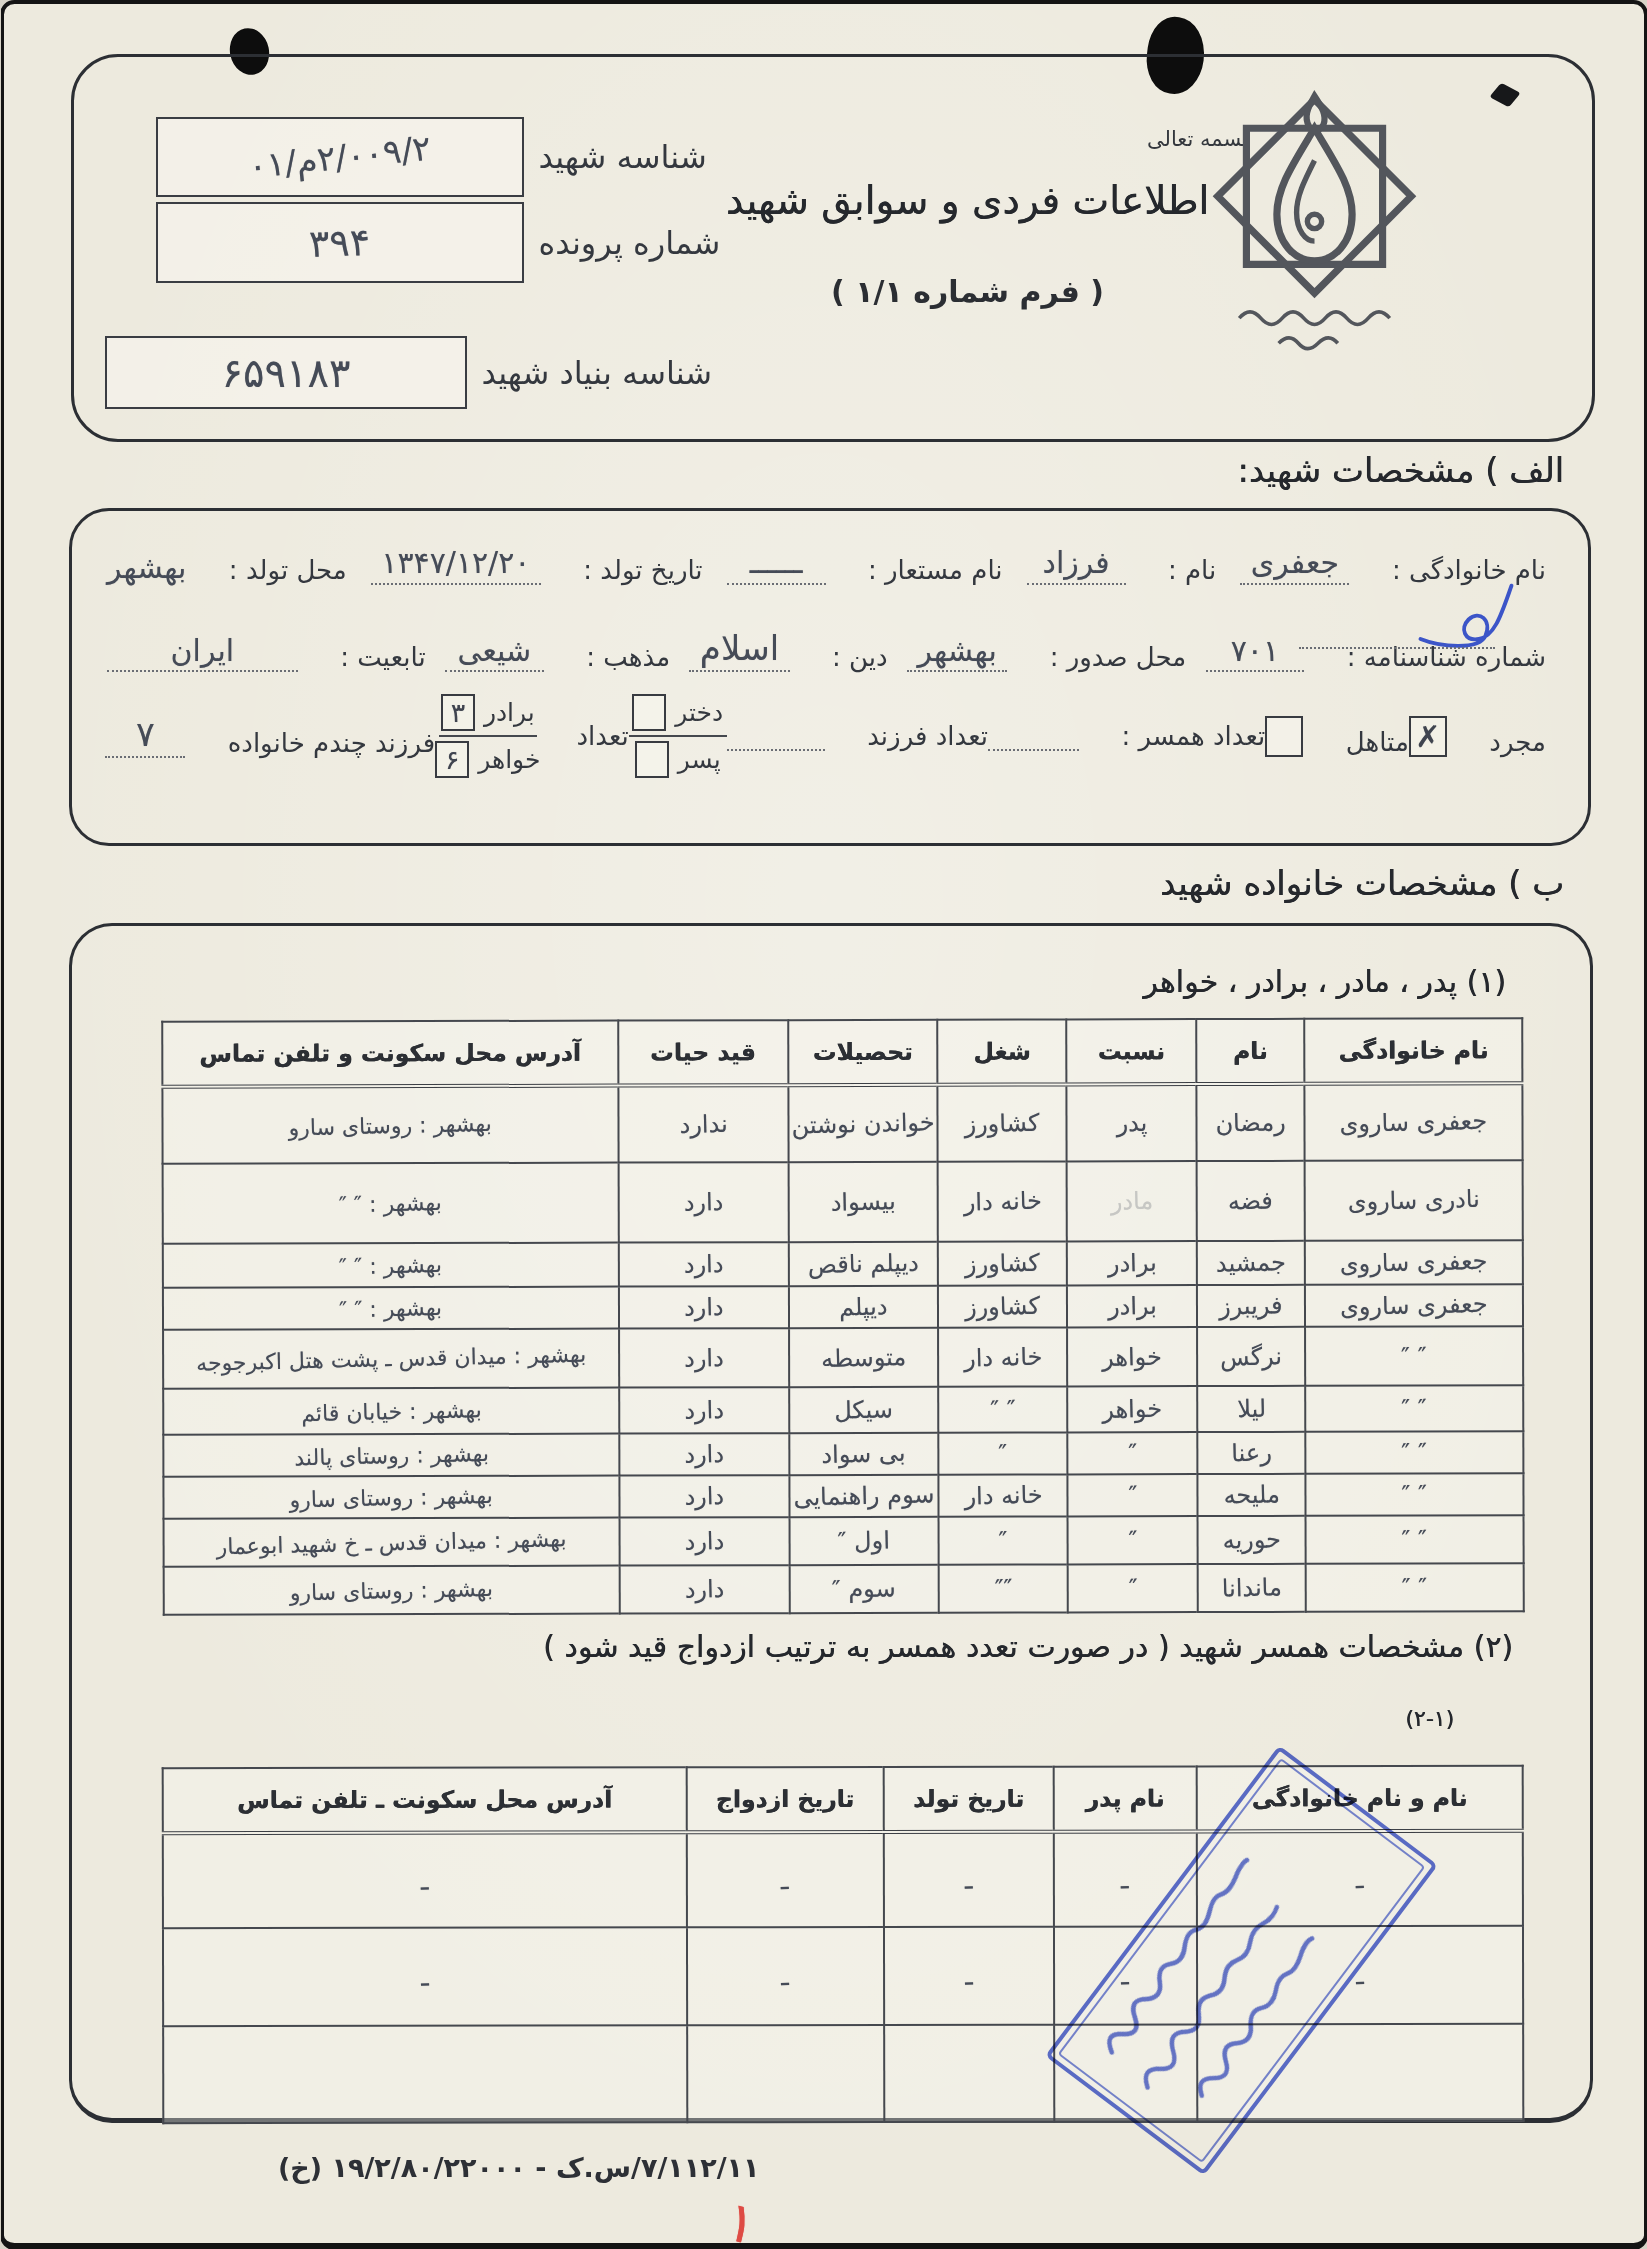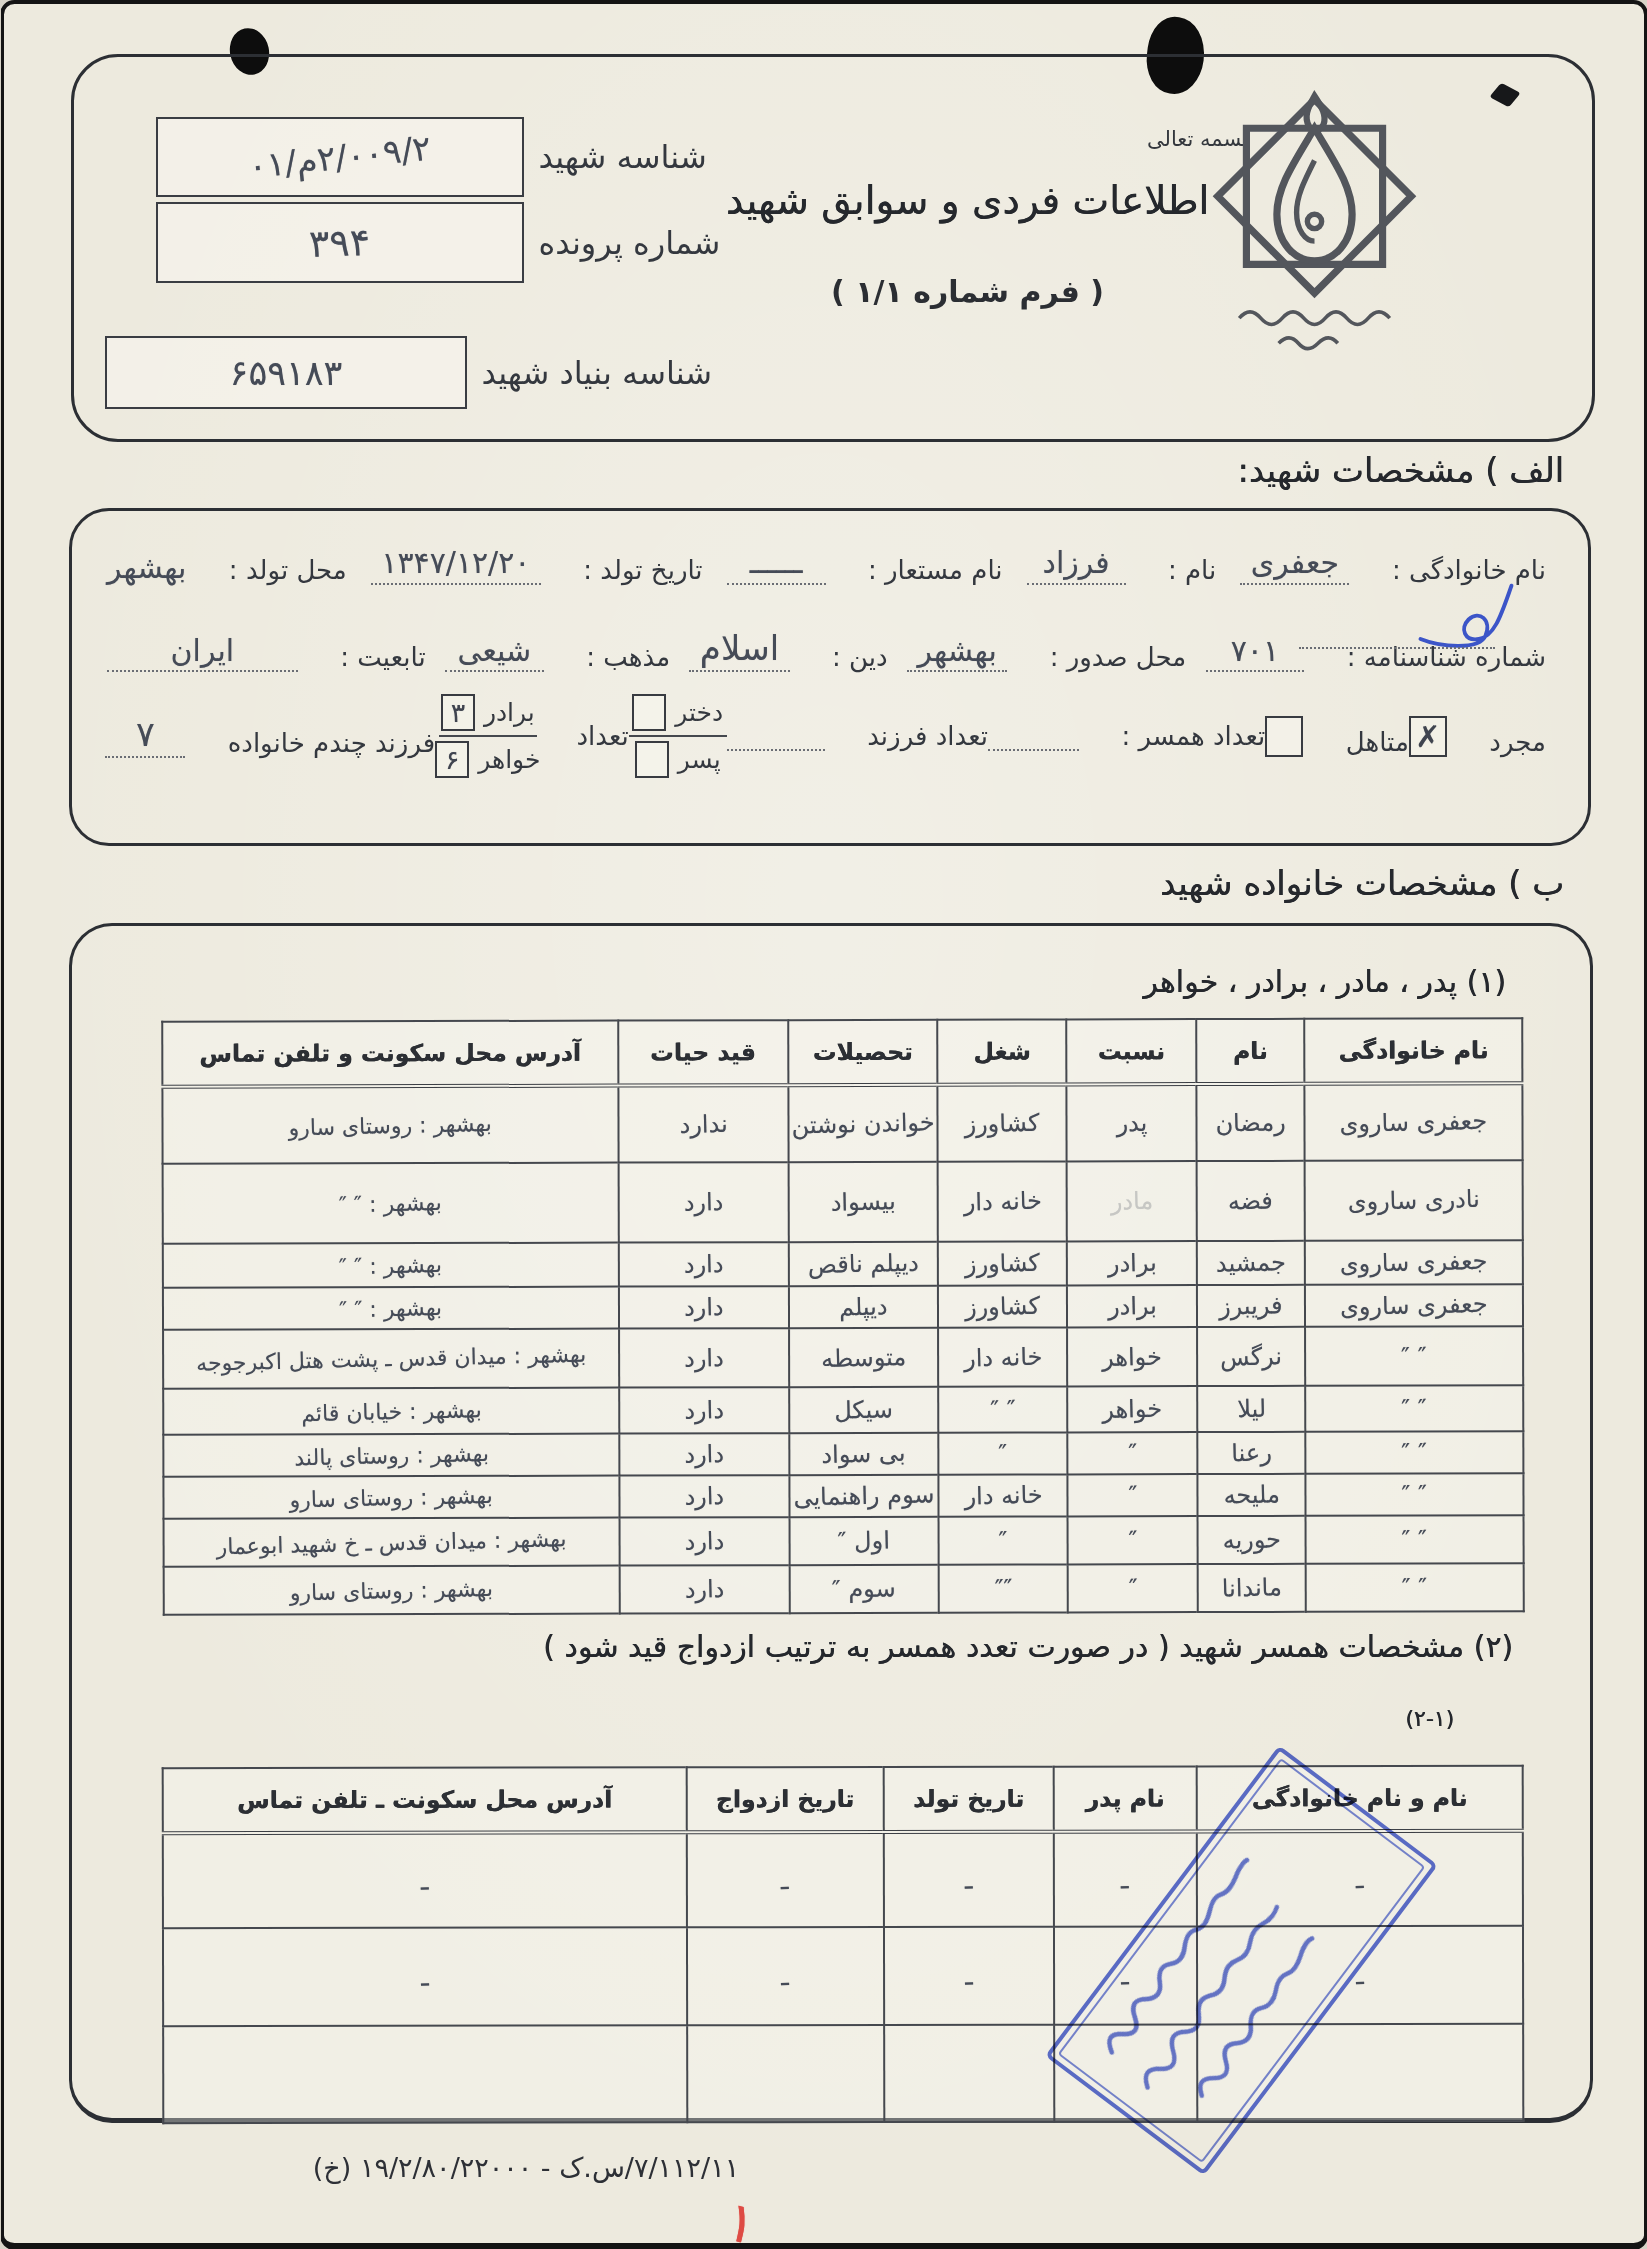--- a/index.html
+++ b/index.html
@@ -33,21 +33,21 @@
   
   #header-box{position:absolute;left:67px;top:50px;width:1518px;height:382px;border:3.3px solid #2c2f34;border-radius:47px;}
   .id-group{position:absolute;display:flex;align-items:center;gap:14.4px;direction:ltr;}
   .id-box{border:2.6px solid #3a3d43;background:rgba(250,249,243,.45);display:flex;align-items:center;justify-content:center;}
   #id1{left:82px;top:60px;}  #id1 .id-box{width:364px;height:76px;}
   #id2{left:82px;top:145px;} #id2 .id-box{width:364px;height:77px;}
   #id3{left:31px;top:279px;}  #id3 .id-box{width:358px;height:69px;}
   .id-label{font-size:32px;color:#34383f;white-space:nowrap;}
   #id1 .hw{font-size:34px;transform:rotate(-6deg);}
   #id2 .hw{font-size:38px;letter-spacing:9px;transform:rotate(-2deg);}
-  #id3 .hw{font-size:35px;letter-spacing:17px;}
+  #id3 .hw{font-size:40px;letter-spacing:17px;}
   #bismillah{position:absolute;left:750px;top:70px;width:424px;text-align:right;font-size:21px;color:#33373d;}
   #form-title{position:absolute;left:613px;top:121px;width:561px;text-align:center;font-size:39px;}
   #form-no{position:absolute;left:711px;top:217px;width:365px;text-align:center;font-size:30px;font-weight:bold;color:#2b2e33;}
   #quote{position:absolute;right:31px;top:292px;width:900px;text-align:right;font-size:28px;font-weight:bold;color:#2b2e33;}
   #logo{position:absolute;left:1133px;top:31px;width:215px;height:274px;}
 
   
   #heading-a{position:absolute;right:80px;top:446px;font-size:34px;}
   #heading-b{position:absolute;right:80px;top:859px;font-size:34px;}
 
@@ -87,21 +87,21 @@
   #t2 td{font-size:26px;color:#4a505c;}
 
   
   #stamp{position:absolute;left:1043px;top:1857px;width:381px;height:191px;
          border:4.6px solid rgba(66,88,210,.85);border-radius:6.5px;
          transform:rotate(-53deg);mix-blend-mode:multiply;z-index:5;}
   #stamp .inner{position:absolute;inset:5.2px;border:2.6px solid rgba(66,88,210,.7);border-radius:3.9px;}
   #stamp svg{position:absolute;inset:0;width:100%;height:100%;filter:blur(0.4px);}
 
   
-  #footer-code{position:absolute;left:274px;top:2148px;width:496px;font-size:27px;font-weight:normal;color:#2d3036;text-align:center;direction:rtl;white-space:nowrap;}
+  #footer-code{position:absolute;left:274px;top:2148px;width:496px;font-size:27px;font-weight:bold;color:#2d3036;text-align:left;direction:rtl;white-space:nowrap;}
   #red-mark{position:absolute;left:723px;top:2187px;font-size:55px;color:#de4b44;transform:rotate(14deg);text-shadow:0 0 0.7px #de4b44;}
 
   svg .ink{stroke:#53565c;fill:none;}
 </style>
 </head>
 <body>
 
 <div id="page">
 
   <div class="punch" id="punch-left"></div>

